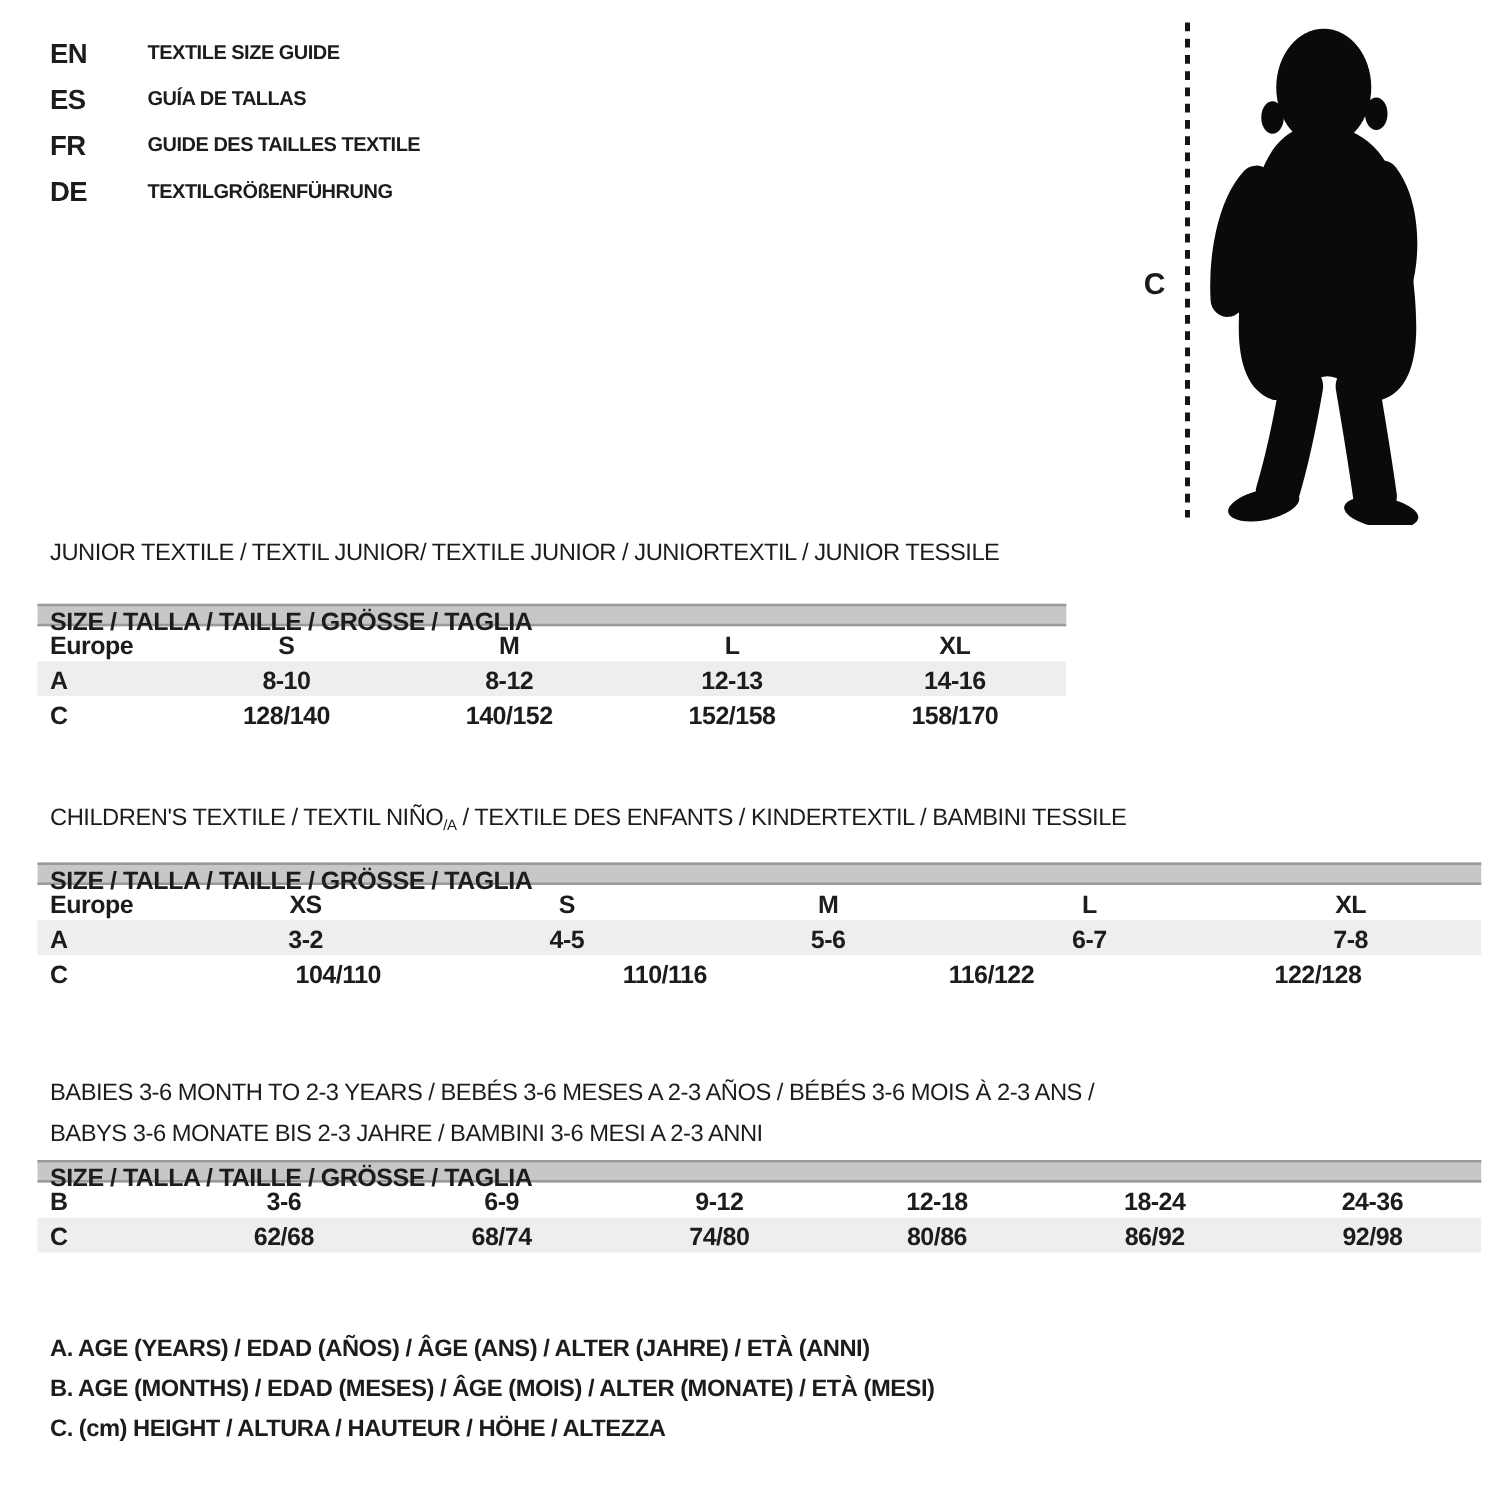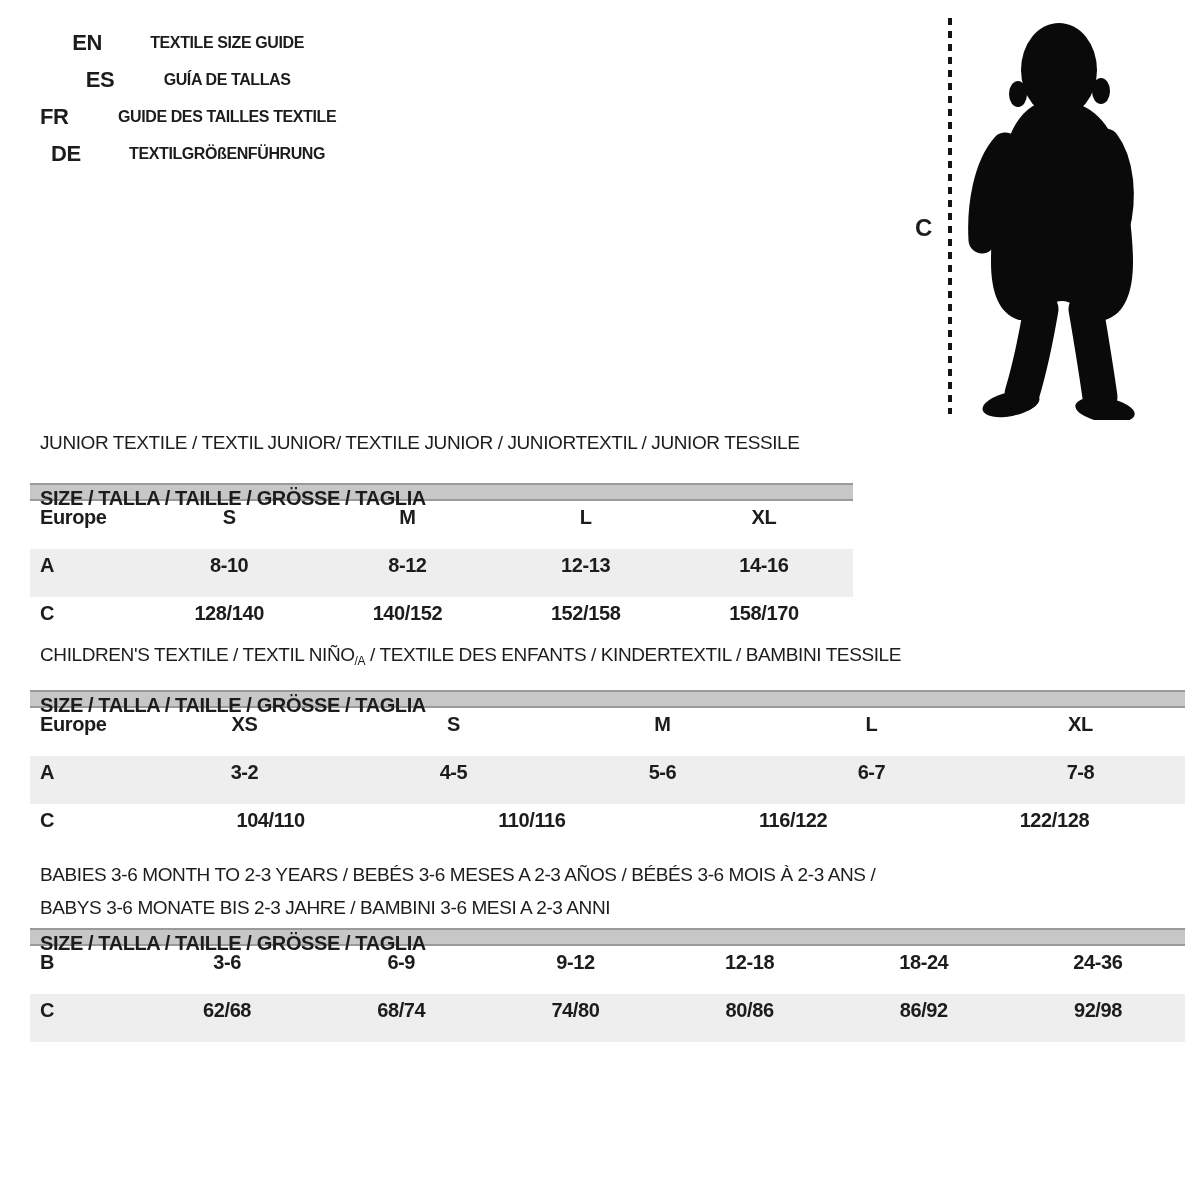--- a/index.html
+++ b/index.html
@@ -6,21 +6,21 @@
   .canvas{
     position:relative;
     width:1200px;height:1200px;
     background:#ffffff;
     font-family:"Liberation Sans","DejaVu Sans",sans-serif;
     color:#1c1c1c;
     overflow:hidden;
   }
   
   .lang-block{position:absolute;left:40px;top:24px;}
-  .lang-row{display:flex;line-height:37px;justify-content:center;}
+  .lang-row{display:flex;line-height:37px;}
   .lang-code{width:78px;font-size:22px;font-weight:700;letter-spacing:-0.4px;}
   .lang-title{font-size:16px;font-weight:700;letter-spacing:-0.4px;white-space:nowrap;}
   
   .figure-svg{position:absolute;left:905px;top:6px;width:255px;height:414px;}
   .c-label{position:absolute;left:915px;top:214px;font-size:24px;font-weight:700;}
   
   .sec-title{
     position:absolute;left:40px;
     font-size:19px;font-weight:400;letter-spacing:-0.4px;white-space:nowrap;
   }
@@ -28,21 +28,21 @@
   .sec-title.two-line{line-height:33px;}
   
   .size-table{position:absolute;left:30px;}
   .size-bar{
     box-sizing:border-box;height:18px;line-height:27px;
     background:#c7c7c7;
     border-top:2px solid #9a9a9a;border-bottom:2px solid #9a9a9a;
     padding-left:10px;
     font-size:20px;font-weight:700;letter-spacing:-0.4px;
   }
-  .trow{display:flex;height:48px;line-height:33px;}
+  .trow{display:flex;height:28px;line-height:33px;}
   .trow.alt{background:#eeeeee;}
   .tlabel{width:110px;padding-left:10px;box-sizing:border-box;
     font-size:20px;font-weight:700;letter-spacing:-0.4px;}
   .tcell{flex:1;text-align:center;
     font-size:20px;font-weight:700;letter-spacing:-0.4px;}
   
   .legend{position:absolute;left:40px;top:1064px;}
   .legend-line{font-size:19px;font-weight:700;letter-spacing:-0.4px;line-height:32px;white-space:nowrap;}
 </style>
 </head>
@@ -175,14 +175,19 @@
       <div class="tlabel">C</div>
       <div class="tcell">62/68</div>
       <div class="tcell">68/74</div>
       <div class="tcell">74/80</div>
       <div class="tcell">80/86</div>
       <div class="tcell">86/92</div>
       <div class="tcell">92/98</div>
     </div>
   </div>
 
+  <div class="legend">
+    <div class="legend-line">A. AGE (YEARS) / EDAD (AÑOS) / ÂGE (ANS) / ALTER (JAHRE) / ETÀ (ANNI)</div>
+    <div class="legend-line">B. AGE (MONTHS) / EDAD (MESES) / ÂGE (MOIS) / ALTER (MONATE) / ETÀ (MESI)</div>
+    <div class="legend-line">C. (cm) HEIGHT / ALTURA / HAUTEUR / HÖHE / ALTEZZA</div>
+  </div>
 
 </div>
 
 </body></html>

